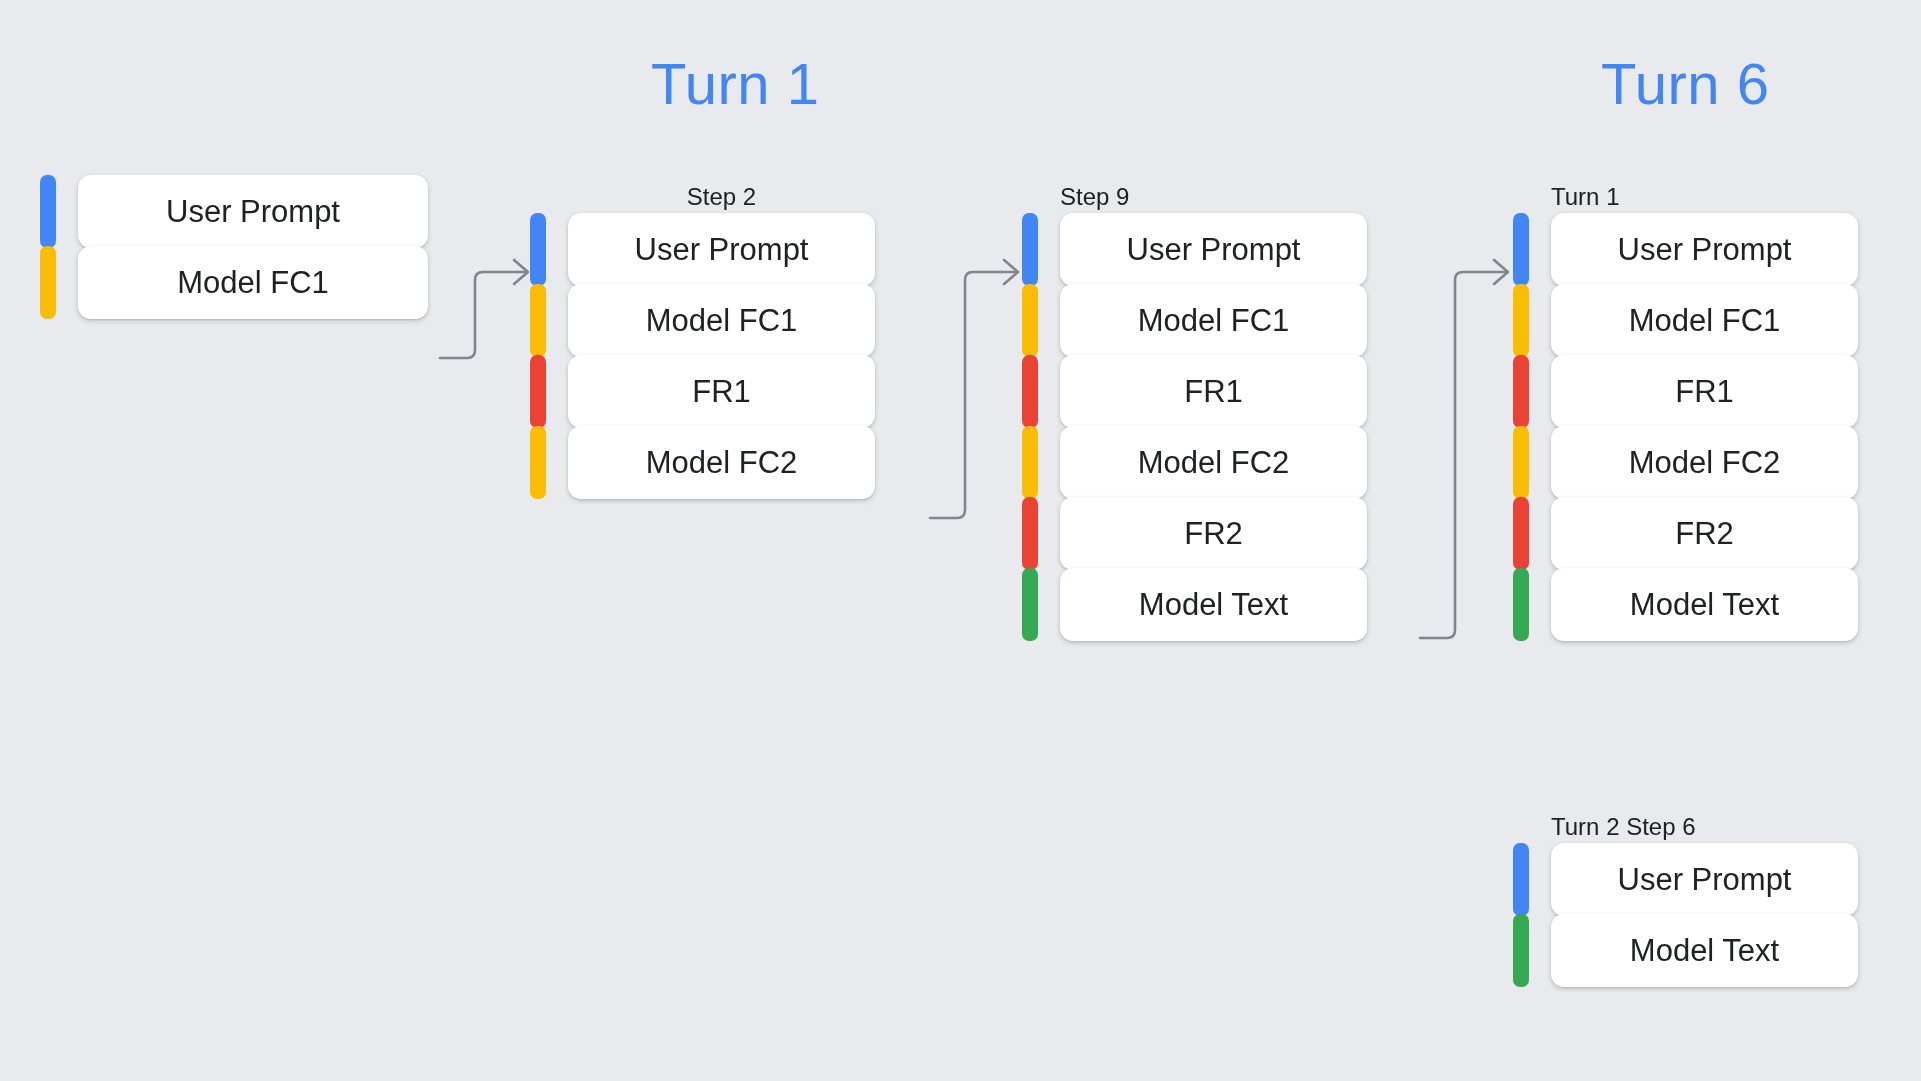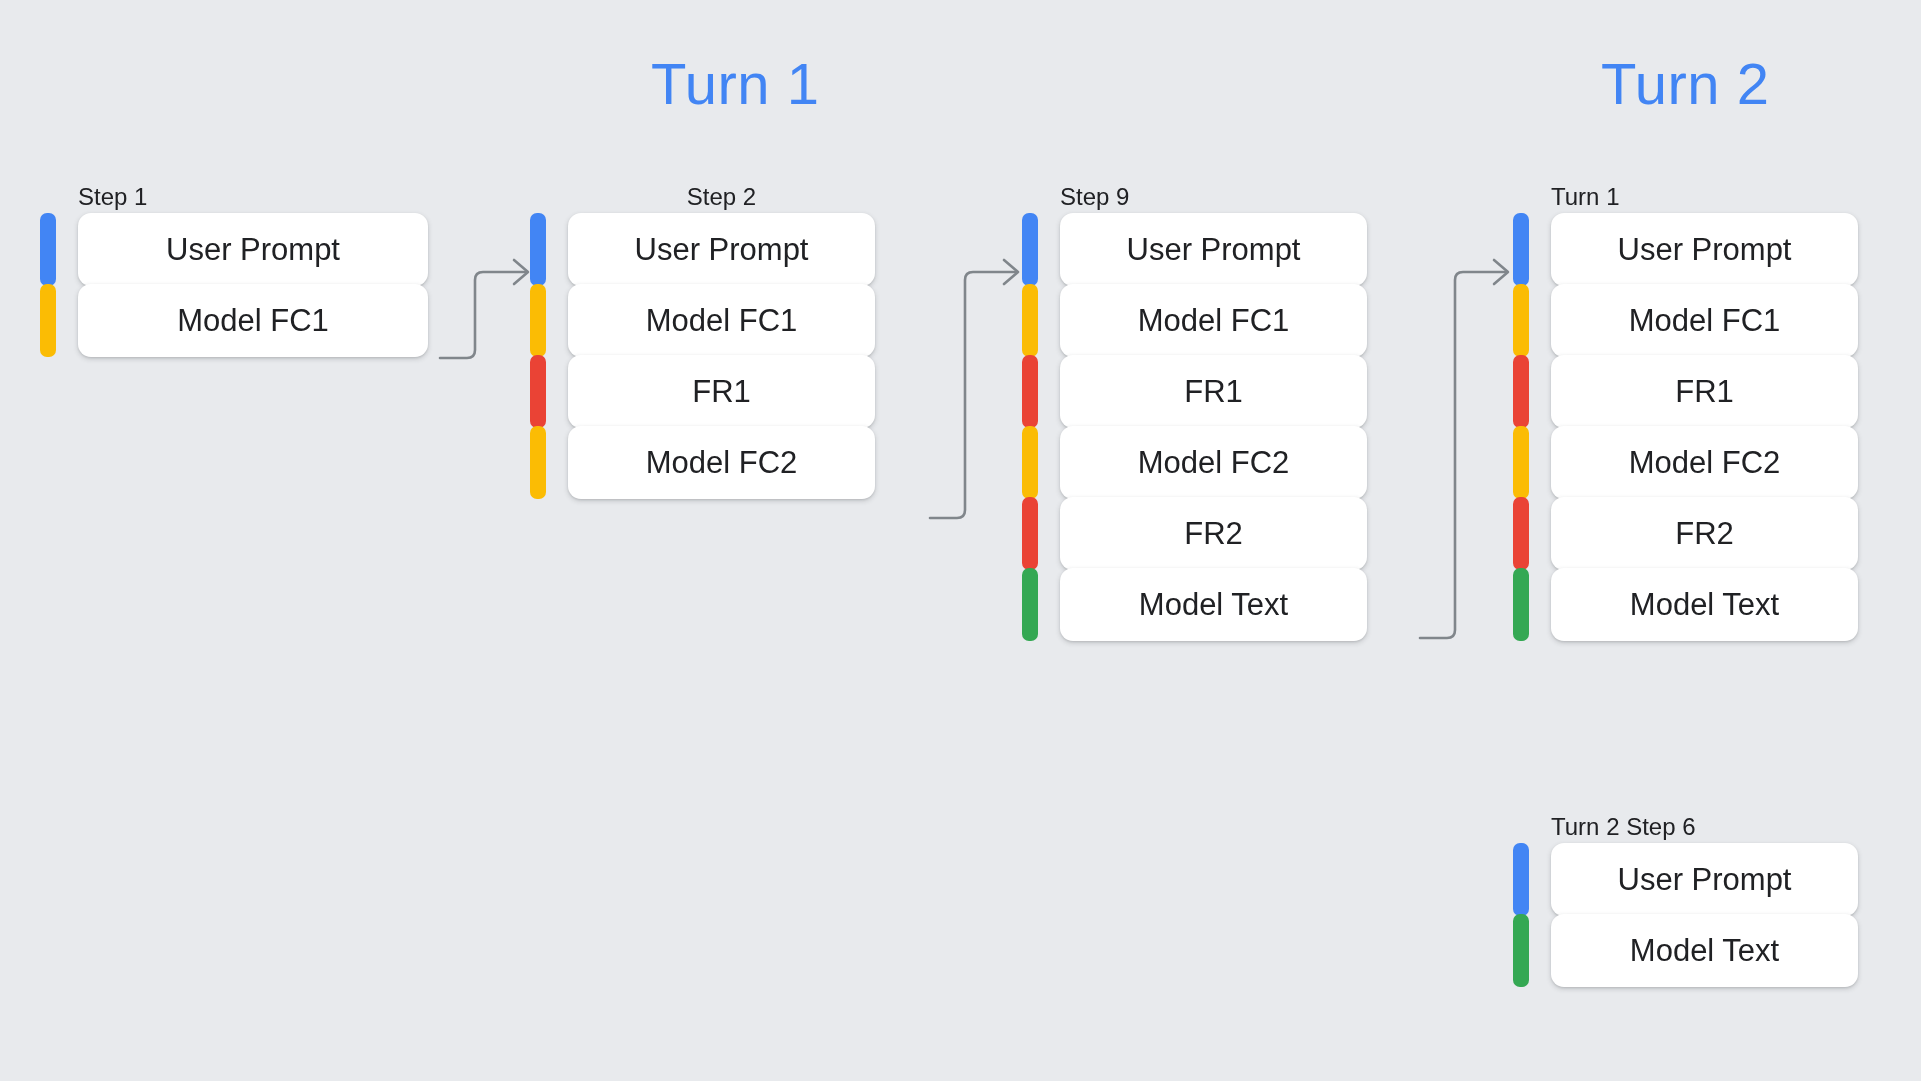--- a/index.html
+++ b/index.html
@@ -113,24 +113,23 @@
     stroke-linecap: round;
     stroke-linejoin: round;
   }
 </style>
 </head>
 <body>
 
 <div id="canvas">
 
   <div class="turn-title" id="turn-title-1">Turn 1</div>
-  <div class="turn-title" id="turn-title-2">Turn 2</div>
+  <div class="turn-title" id="turn-title-2">Turn 6</div>
 
   <div class="group" id="group-step1">
-    <div class="group-label">Step 1</div>
     <div class="rows">
         <div class="row">
           <div class="bar" style="background: rgb(66, 133, 244);"></div>
           <div class="card">
             <span class="card-label">User Prompt</span>
           </div>
         </div>
         <div class="row">
           <div class="bar" style="background: rgb(251, 188, 4);"></div>
           <div class="card">

